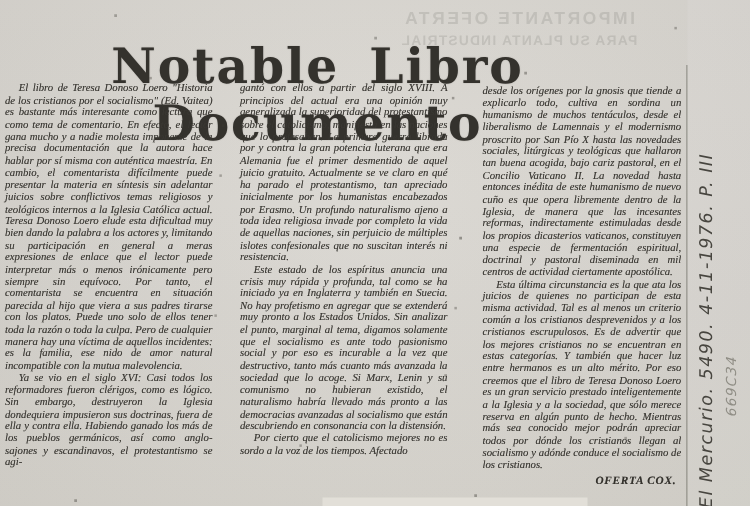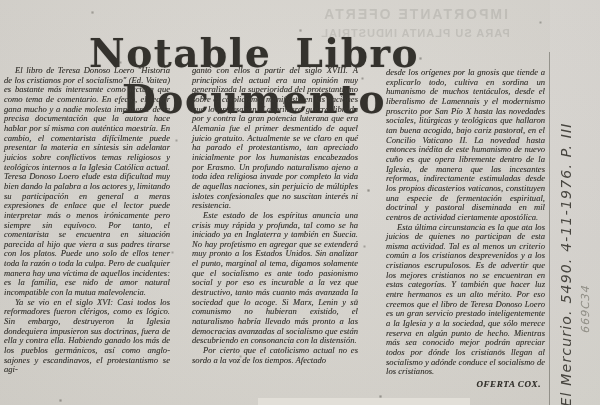--- a/index.html
+++ b/index.html
@@ -122,21 +122,21 @@
   <h1 class="headline">Notable Libro Documento</h1>
 
   <div class="col col1">
     <p class="indent">El libro de Teresa Donoso Loero "Historia de los cristianos por el socialismo" (Ed. Vaitea) es bastante más interesante como lectura que como tema de comentario. En efecto, el lector gana mucho y a nadie molesta imponerse de la precisa documentación que la autora hace hablar por sí misma con auténtica maestría. En cambio, el comentarista difícilmente puede presentar la materia en síntesis sin adelantar juicios sobre conflictivos temas religiosos y teológicos internos a la Iglesia Católica actual. Teresa Donoso Loero elude esta dificultad muy bien dando la palabra a los actores y, limitando su participación en general a meras expresiones de enlace que el lector puede interpretar más o menos irónicamente pero siempre sin equívoco. Por tanto, el comentarista se encuentra en situación parecida al hijo que viera a sus padres tirarse con los platos. Puede uno solo de ellos tener toda la razón o toda la culpa. Pero de cualquier manera hay una víctima de aquellos incidentes: es la familia, ese nido de amor natural incompatible con la mutua malevolencia.</p>
     <p class="indent">Ya se vio en el siglo XVI: Casi todos los reformadores fueron clérigos, como es lógico. Sin embargo, destruyeron la Iglesia dondequiera impusieron sus doctrinas, fuera de ella y contra ella. Habiendo ganado los más de los pueblos germánicos, así como anglo-sajones y escandinavos, el protestantismo se agi-</p>
   </div>
 
   <div class="col col2">
     <p>gantó con ellos a partir del siglo XVIII. A principios del actual era una opinión muy generalizada la superioridad del protestantismo sobre el catolicismo, manifiesta en las naciones que lo profesaban. La primera guerra librada por y contra la gran potencia luterana que era Alemania fue el primer desmentido de aquel juicio gratuito. Actualmente se ve claro en qué ha parado el protestantismo, tan apreciado inicialmente por los humanistas encabezados por Erasmo. Un profundo naturalismo ajeno a toda idea religiosa invade por completo la vida de aquellas naciones, sin perjuicio de múltiples islotes confesionales que no suscitan interés ni resistencia.</p>
     <p class="indent">Este estado de los espíritus anuncia una crisis muy rápida y profunda, tal como se ha iniciado ya en Inglaterra y también en Suecia. No hay profetismo en agregar que se extenderá muy pronto a los Estados Unidos. Sin analizar el punto, marginal al tema, digamos solamente que el socialismo es ante todo pasionismo social y por eso es incurable a la vez que destructivo, tanto más cuanto más avanzada la sociedad que lo acoge. Si Marx, Lenin y su comunismo no hubieran existido, el naturalismo habría llevado más pronto a las democracias avanzadas al socialismo que están descubriendo en consonancia con la distensión.</p>
-    <p class="indent">Por cierto que el catolicismo actual no es sordo a la voz de los tiempos. Afectado</p>
+    <p class="indent">Por cierto que el catolicismo mejores no es sordo a la voz de los tiempos. Afectado</p>
   </div>
 
   <div class="col col3">
     <p>desde los orígenes por la gnosis que tiende a explicarlo todo, cultiva en sordina un humanismo de muchos tentáculos, desde el liberalismo de Lamennais y el modernismo proscrito por San Pío X hasta las novedades sociales, litúrgicas y teológicas que hallaron tan buena acogida, bajo cariz pastoral, en el Concilio Vaticano II. La novedad hasta entonces inédita de este humanismo de nuevo cuño es que opera libremente dentro de la Iglesia, de manera que las incesantes reformas, indirectamente estimuladas desde los propios dicasterios vaticanos, constituyen una especie de fermentación espiritual, doctrinal y pastoral diseminada en mil centros de actividad ciertamente apostólica.</p>
     <p class="indent">Esta última circunstancia es la que ata los juicios de quienes no participan de esta misma actividad. Tal es al menos un criterio común a los cristianos desprevenidos y a los cristianos escrupulosos. Es de advertir que los mejores cristianos no se encuentran en estas categorías. Y también que hacer luz entre hermanos es un alto mérito. Por eso creemos que el libro de Teresa Donoso Loero es un gran servicio prestado inteligentemente a la Iglesia y a la sociedad, que sólo merece reserva en algún punto de hecho. Mientras más sea conocido mejor podrán apreciar todos por dónde los cristianos llegan al socialismo y adónde conduce el socialismo de los cristianos.</p>
     <div class="signature">OFERTA COX.</div>
   </div>
 
   <div class="clip-edge"></div>
   <div class="margin-strip"></div>

